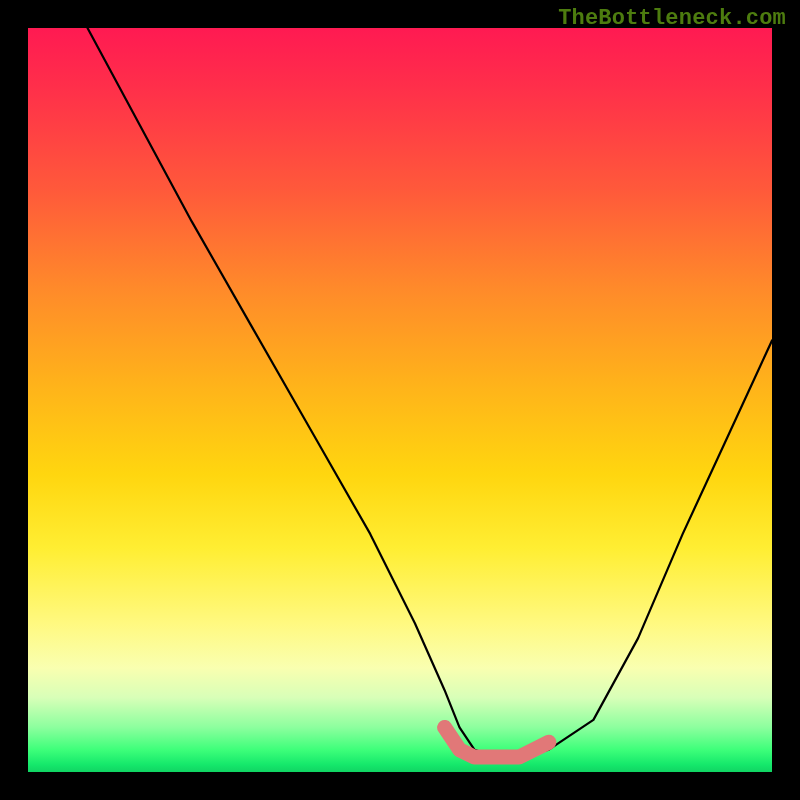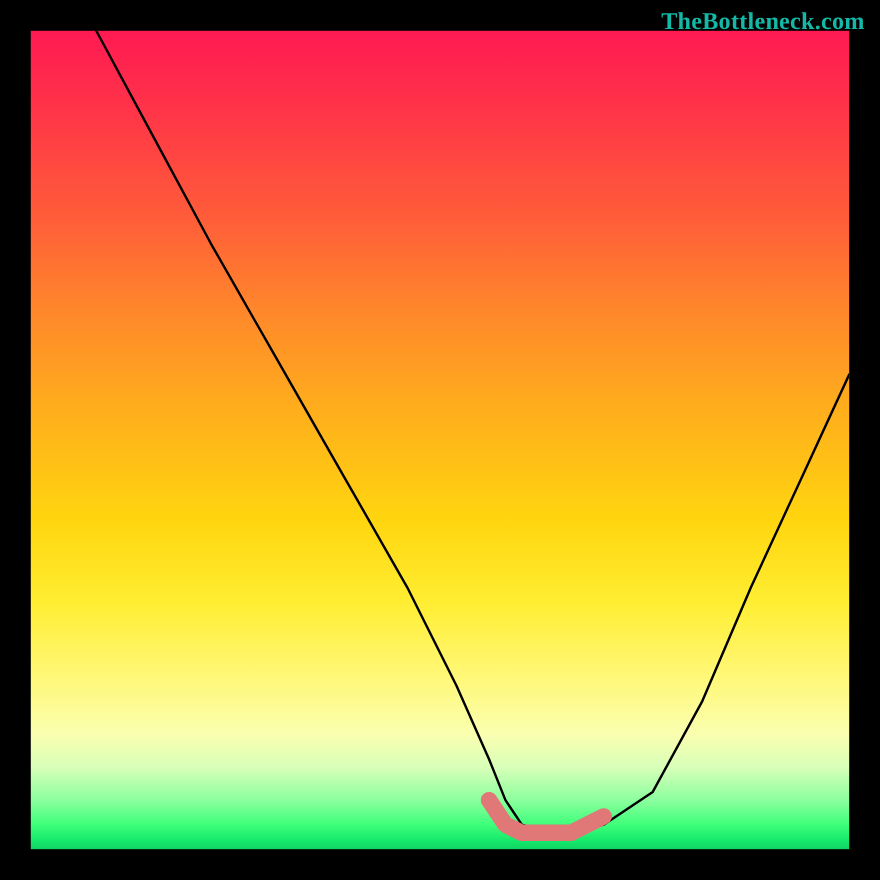--- a/index.html
+++ b/index.html
@@ -40,24 +40,24 @@
       #8cff9e 94%,
       #3eff7a 97%,
       #15e86b 99%,
       #10d463 100%
     );
   }
   .watermark {
     position: absolute;
     top: 6px;
     right: 14px;
-    font-family: Liberation Serif, serif;
+    font-family: Liberation Mono, monospace;
     font-size: 22px;
     font-weight: 600;
-    color: #14b8a6;
+    color: #4d7c0f;
     letter-spacing: 0.2px;
     user-select: none;
   }
   svg.curve {
     position: absolute;
     left: 0;
     top: 0;
     width: 744px;
     height: 744px;
   }

